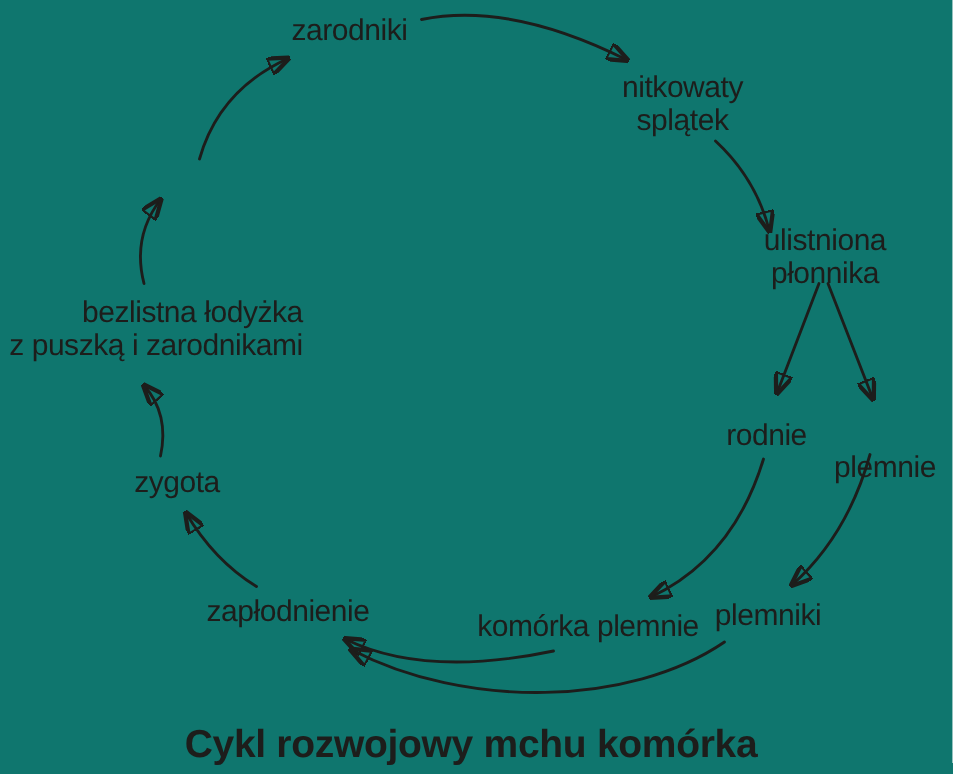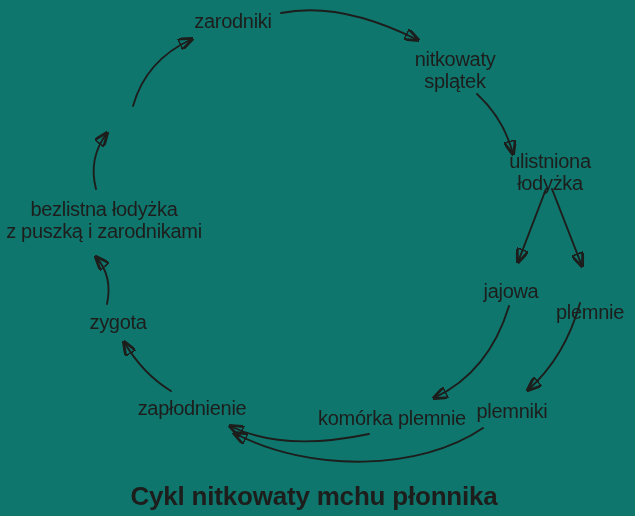--- a/index.html
+++ b/index.html
@@ -70,33 +70,33 @@
     <path d="M 171 391 Q 143 374 124 342" marker-end="url(#ah)"></path>
     <path d="M 107 304 Q 113 276 96 257" marker-end="url(#ah)"></path>
     <path d="M 96 189 Q 88 158 107 133" marker-end="url(#ah)"></path>
   </svg>
 
   <div class="node" style="left:233px; top:21px;">zarodniki</div>
 
   <div class="node" style="left:455px; top:70px;">nitkowaty
 splątek</div>
 
-  <div class="node" style="left:550px; top:172px;">ulistniona łodyżka</div>
+  <div class="node" style="left:550px; top:172px;">ulistniona płonnika</div>
 
-  <div class="node" style="left:511px; top:291px;">jajowa</div>
+  <div class="node" style="left:511px; top:291px;">rodnie</div>
 
   <div class="node" style="left:590px; top:288px;margin-top:24px;">plemnie</div>
 
   <div class="node" style="left:392px; top:418px;">komórka plemnie</div>
 
   <div class="node" style="left:512px; top:411px;">plemniki</div>
 
   <div class="node" style="left:192px; top:408px;">zapłodnienie</div>
 
   <div class="node" style="left:118px; top:322px;">zygota</div>
 
-  <div class="node" style="left:104px; top:220px;">bezlistna łodyżka
+  <div class="node" style="left:104px; top:220px;text-align:right;">bezlistna łodyżka
 z puszką i zarodnikami</div>
 
 
-  <div class="diagram-title" style="left:314px; top:496px;">Cykl nitkowaty mchu płonnika</div>
+  <div class="diagram-title" style="left:314px; top:496px;">Cykl rozwojowy mchu komórka</div>
 
 </div>
 
 </body></html>

